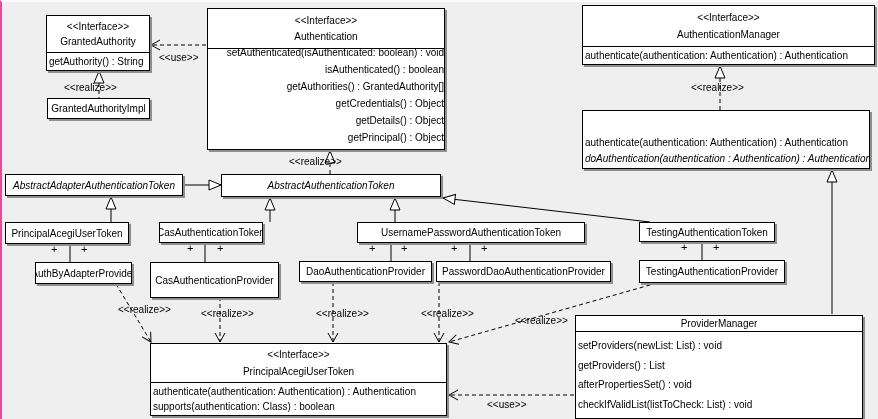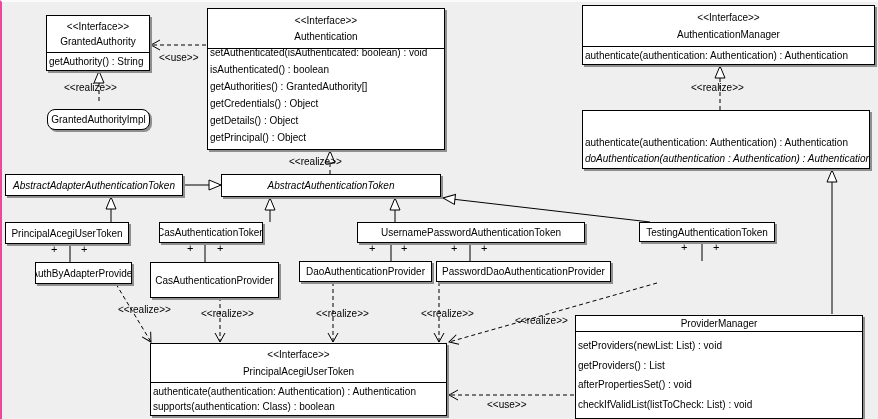--- a/index.html
+++ b/index.html
@@ -78,31 +78,31 @@
     <div class="methods" style="top:37px;">
       <div class="m">getAuthority() : String</div>
     </div>
   </div>
 
   <div class="uml-class" style="left:205px;top:6px;width:238px;height:142px;">
     <div class="title" style="height:40px;">
       <div class="stereo">&lt;&lt;Interface&gt;&gt;</div>
       <div class="cname">Authentication</div>
     </div>
-    <div class="methods" style="top:32px;">
+    <div class="methods" style="top:32px;align-items:flex-end;">
       <div class="m">setAuthenticated(isAuthenticated: boolean) : void</div>
       <div class="m">isAuthenticated() : boolean</div>
       <div class="m">getAuthorities() : GrantedAuthority[]</div>
       <div class="m">getCredentials() : Object</div>
       <div class="m">getDetails() : Object</div>
       <div class="m">getPrincipal() : Object</div>
     </div>
   </div>
 
-  <div class="uml-class one" style="left:45px;top:107px;width:103px;height:21px;border-radius:8px;">
+  <div class="uml-class one" style="left:45px;top:96px;width:103px;height:21px;">
     <div class="cname">GrantedAuthorityImpl</div>
   </div>
 
   <div class="uml-class" style="left:580px;top:3px;width:293px;height:60px;">
     <div class="title" style="height:41px;">
       <div class="stereo">&lt;&lt;Interface&gt;&gt;</div>
       <div class="cname">AuthenticationManager</div>
     </div>
     <div class="methods" style="top:41px;">
       <div class="m">authenticate(authentication: Authentication) : Authentication</div>
@@ -149,20 +149,23 @@
   </div>
 
   <div class="uml-class one" style="left:297px;top:259px;width:133px;height:21px;">
     <div class="cname">DaoAuthenticationProvider</div>
   </div>
 
   <div class="uml-class one" style="left:434px;top:259px;width:175px;height:21px;">
     <div class="cname">PasswordDaoAuthenticationProvider</div>
   </div>
 
+  <div class="uml-class one" style="left:637px;top:258px;width:146px;height:23px;">
+    <div class="cname">TestingAuthenticationProvider</div>
+  </div>
 
   <div class="uml-class" style="left:148px;top:341px;width:297px;height:73px;">
     <div class="title" style="height:39px;">
       <div class="stereo">&lt;&lt;Interface&gt;&gt;</div>
       <div class="cname">PrincipalAcegiUserToken</div>
     </div>
     <div class="methods" style="top:39px;">
       <div class="m">authenticate(authentication: Authentication) : Authentication</div>
       <div class="m">supports(authentication: Class) : boolean</div>
     </div>

